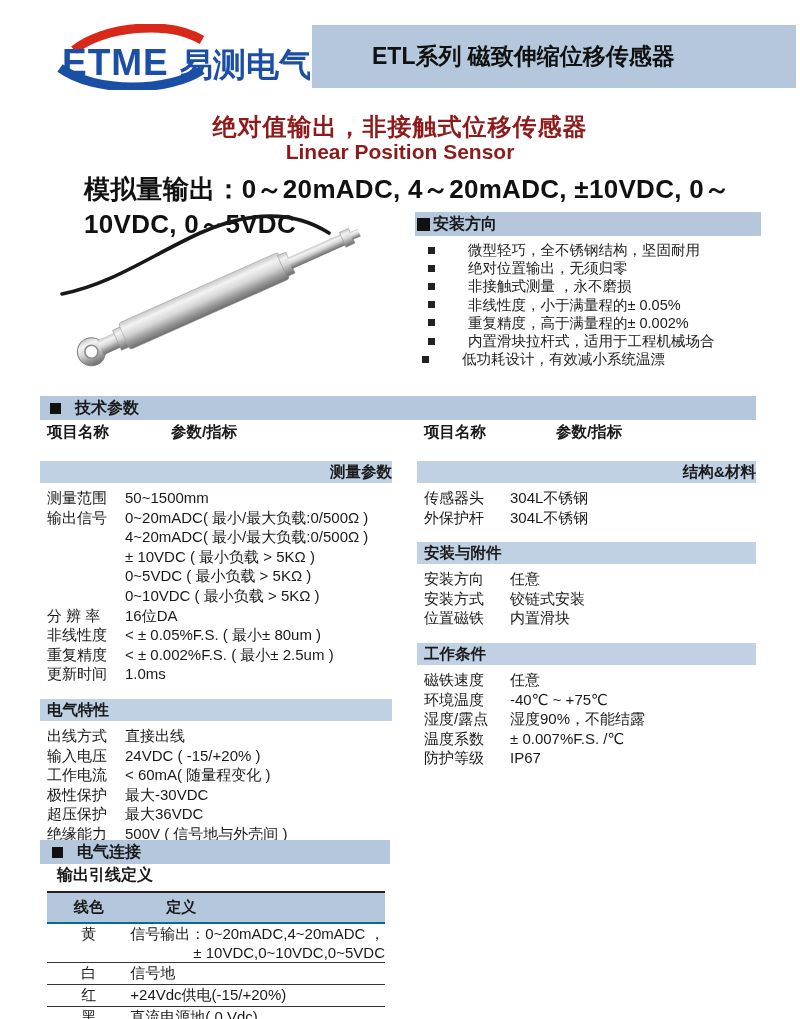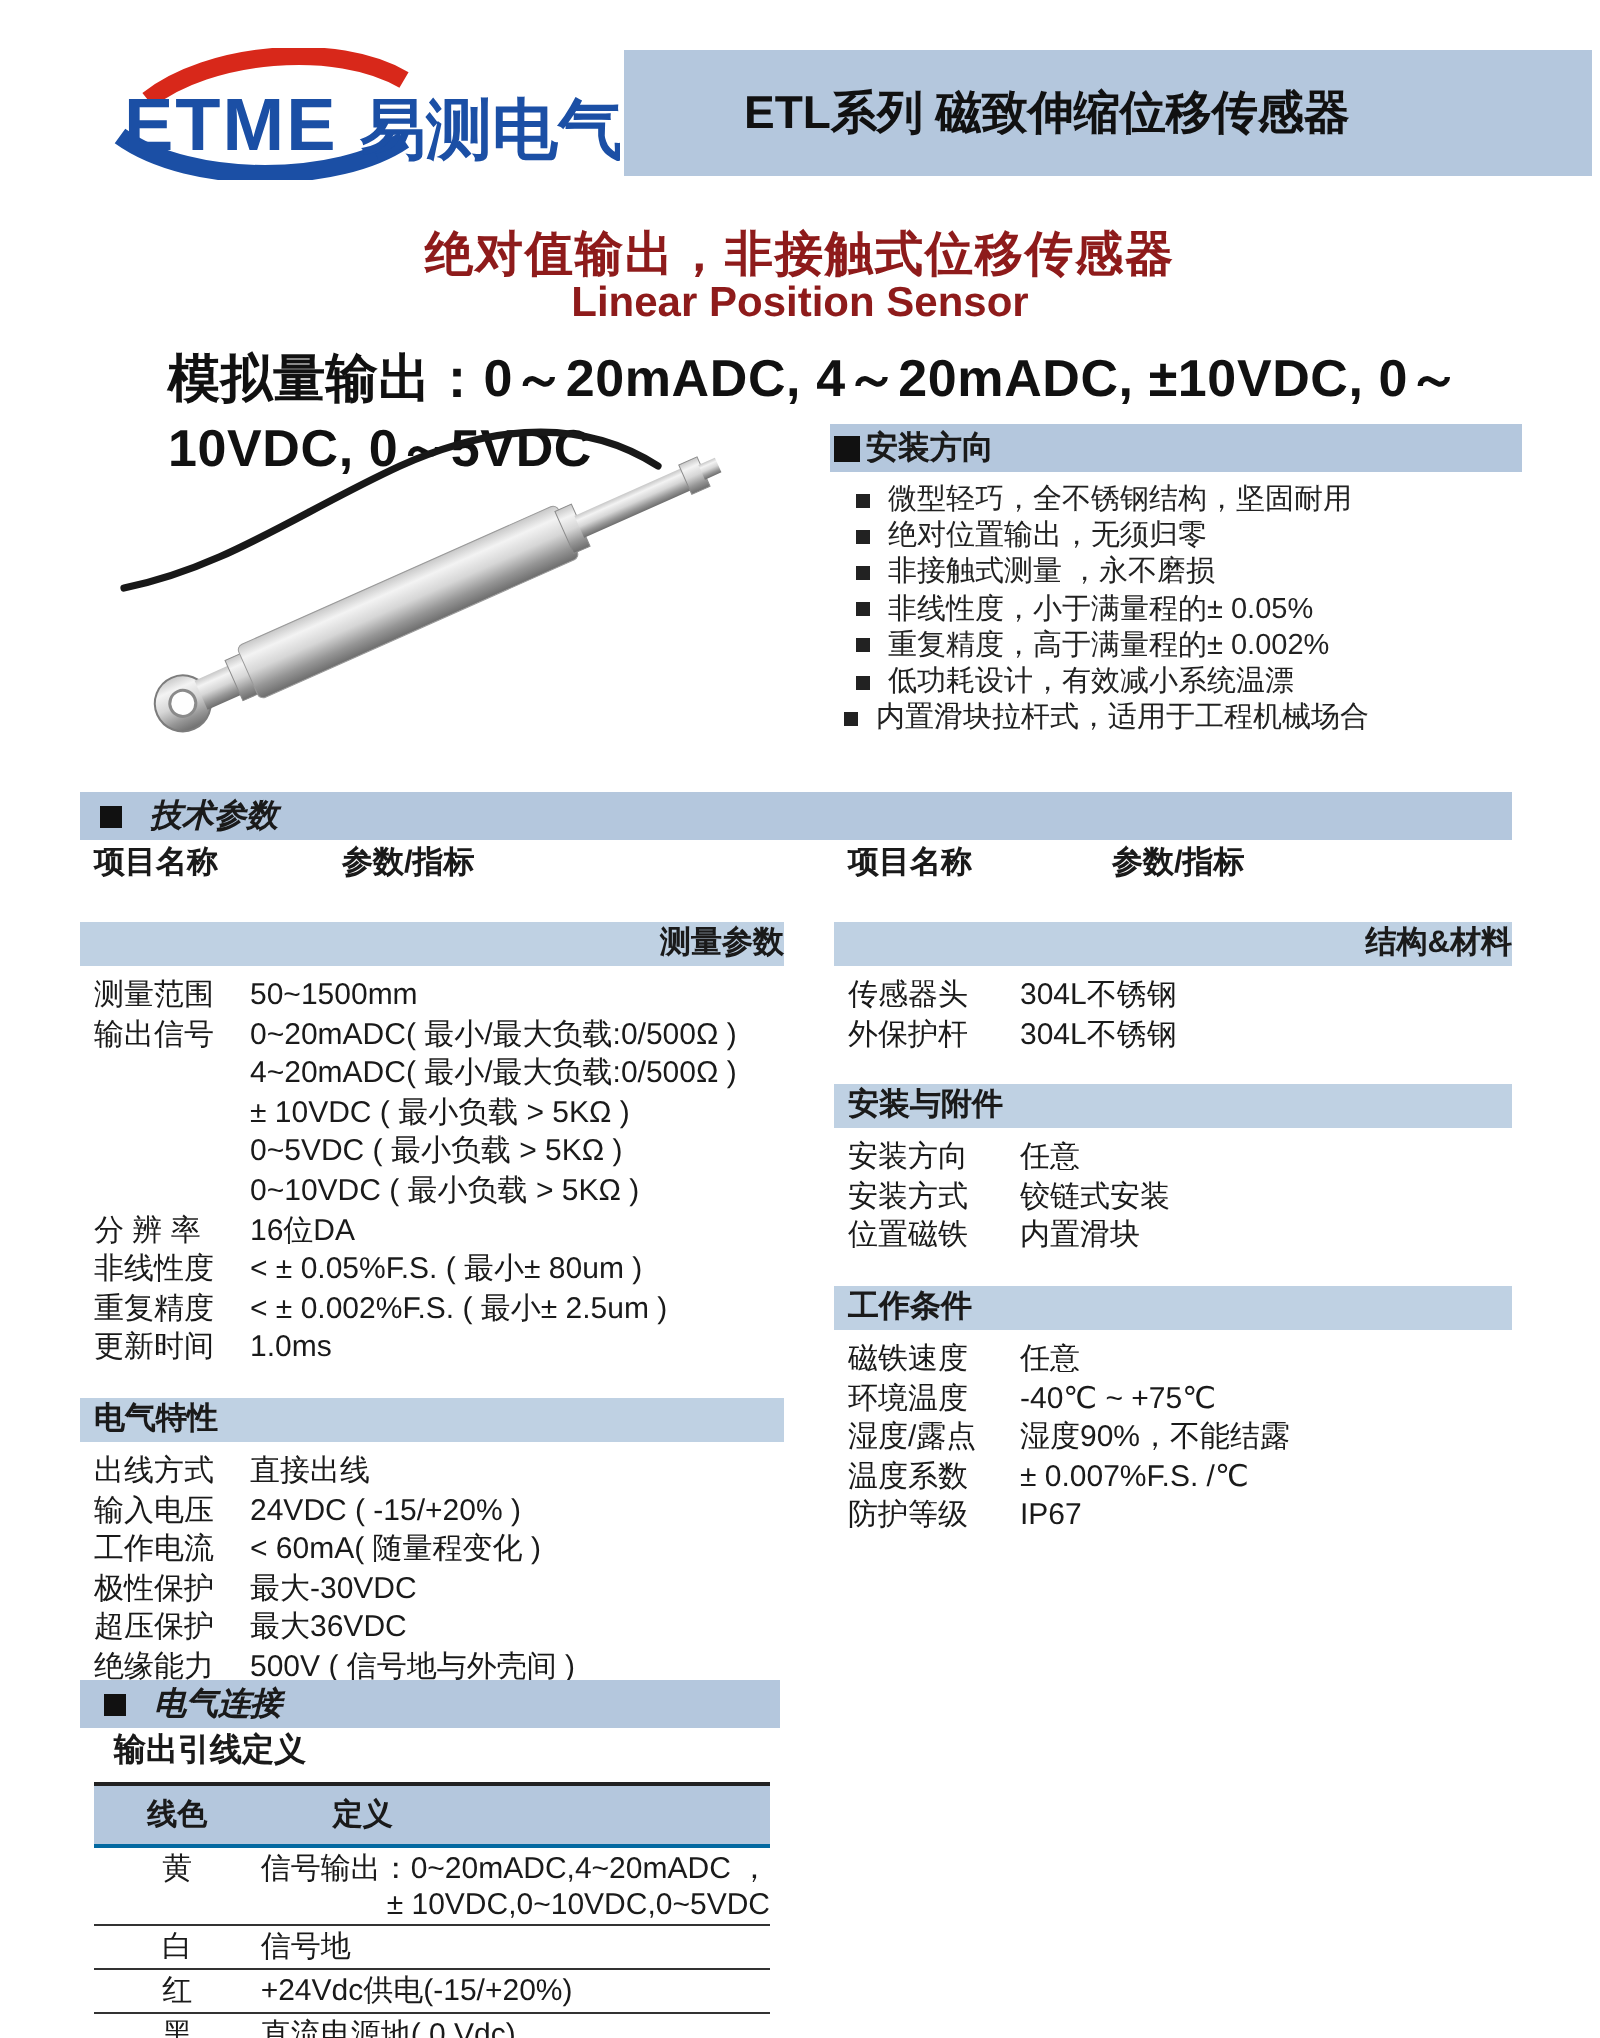--- a/index.html
+++ b/index.html
@@ -29,29 +29,29 @@
   .analog{left:84px;top:172px;font-size:26px;font-weight:bold;color:#111;letter-spacing:.3px;}
 
   
   .photo{left:42px;top:198px;width:348px;height:188px;}
 
   
   .features-header{left:415px;top:212px;width:346px;height:24px;background:var(--banner_blue);
                    display:flex;align-items:center;font-size:16px;font-weight:bold;}
   .features-header .sq{width:13px;height:13px;margin-left:2px;margin-right:3px;}
   .feature-list{left:417px;top:241px;width:360px;}
-  .feat-item{display:flex;align-items:flex-start;font-size:14.5px;line-height:18.2px;color:#222;font-weight:500;}
+  .feat-item{display:flex;align-items:flex-start;font-size:14.5px;line-height:18.2px;color:#222;font-weight:500;gap:24px;}
   .feat-item .bullet{width:7px;height:7px;background:#222;flex-shrink:0;margin:5.5px 9px 0 11px;}
   .feat-item:last-child .bullet{margin-left:5px;}
 
   .sq{width:11px;height:11px;background:#111;display:inline-block;flex-shrink:0;}
 
   
   .section-bar{height:24px;background:var(--banner_blue);display:flex;align-items:center;
-               font-size:16px;font-weight:bold;font-style:italic;}
+               font-size:16px;font-weight:bold;}
   .bar-tech{left:40px;top:396px;width:716px;}
   .bar-tech .sq{margin-left:10px;margin-right:14px;}
   .bar-conn{left:40px;top:840px;width:350px;}
   .bar-conn .sq{margin-left:12px;margin-right:14px;}
 
   
   .col{box-sizing:border-box;}
   .col-left{left:40px;top:422px;width:352px;}
   .col-right{left:417px;top:422px;width:339px;}
   .param-header{display:flex;padding-left:7px;font-size:15.5px;font-weight:bold;line-height:19px;gap:46px;}
@@ -140,25 +140,25 @@
     <div class="feat-item">
       <span class="bullet"></span>
       <span>非线性度，小于满量程的± 0.05%</span>
     </div>
     <div class="feat-item">
       <span class="bullet"></span>
       <span>重复精度，高于满量程的± 0.002%</span>
     </div>
     <div class="feat-item">
       <span class="bullet"></span>
+      <span>内置滑块拉杆式，适用于工程机械场合</span>
+    </div>
+    <div class="feat-item">
+      <span class="bullet"></span>
       <span>低功耗设计，有效减小系统温漂</span>
-    </div>
-    <div class="feat-item">
-      <span class="bullet"></span>
-      <span>内置滑块拉杆式，适用于工程机械场合</span>
     </div>
   </div>
 
 <div class="abs section-bar bar-tech">
   <span class="sq"></span>
   <span>技术参数</span>
 </div>
 
 <div class="abs col col-left">
   <div class="param-header">

